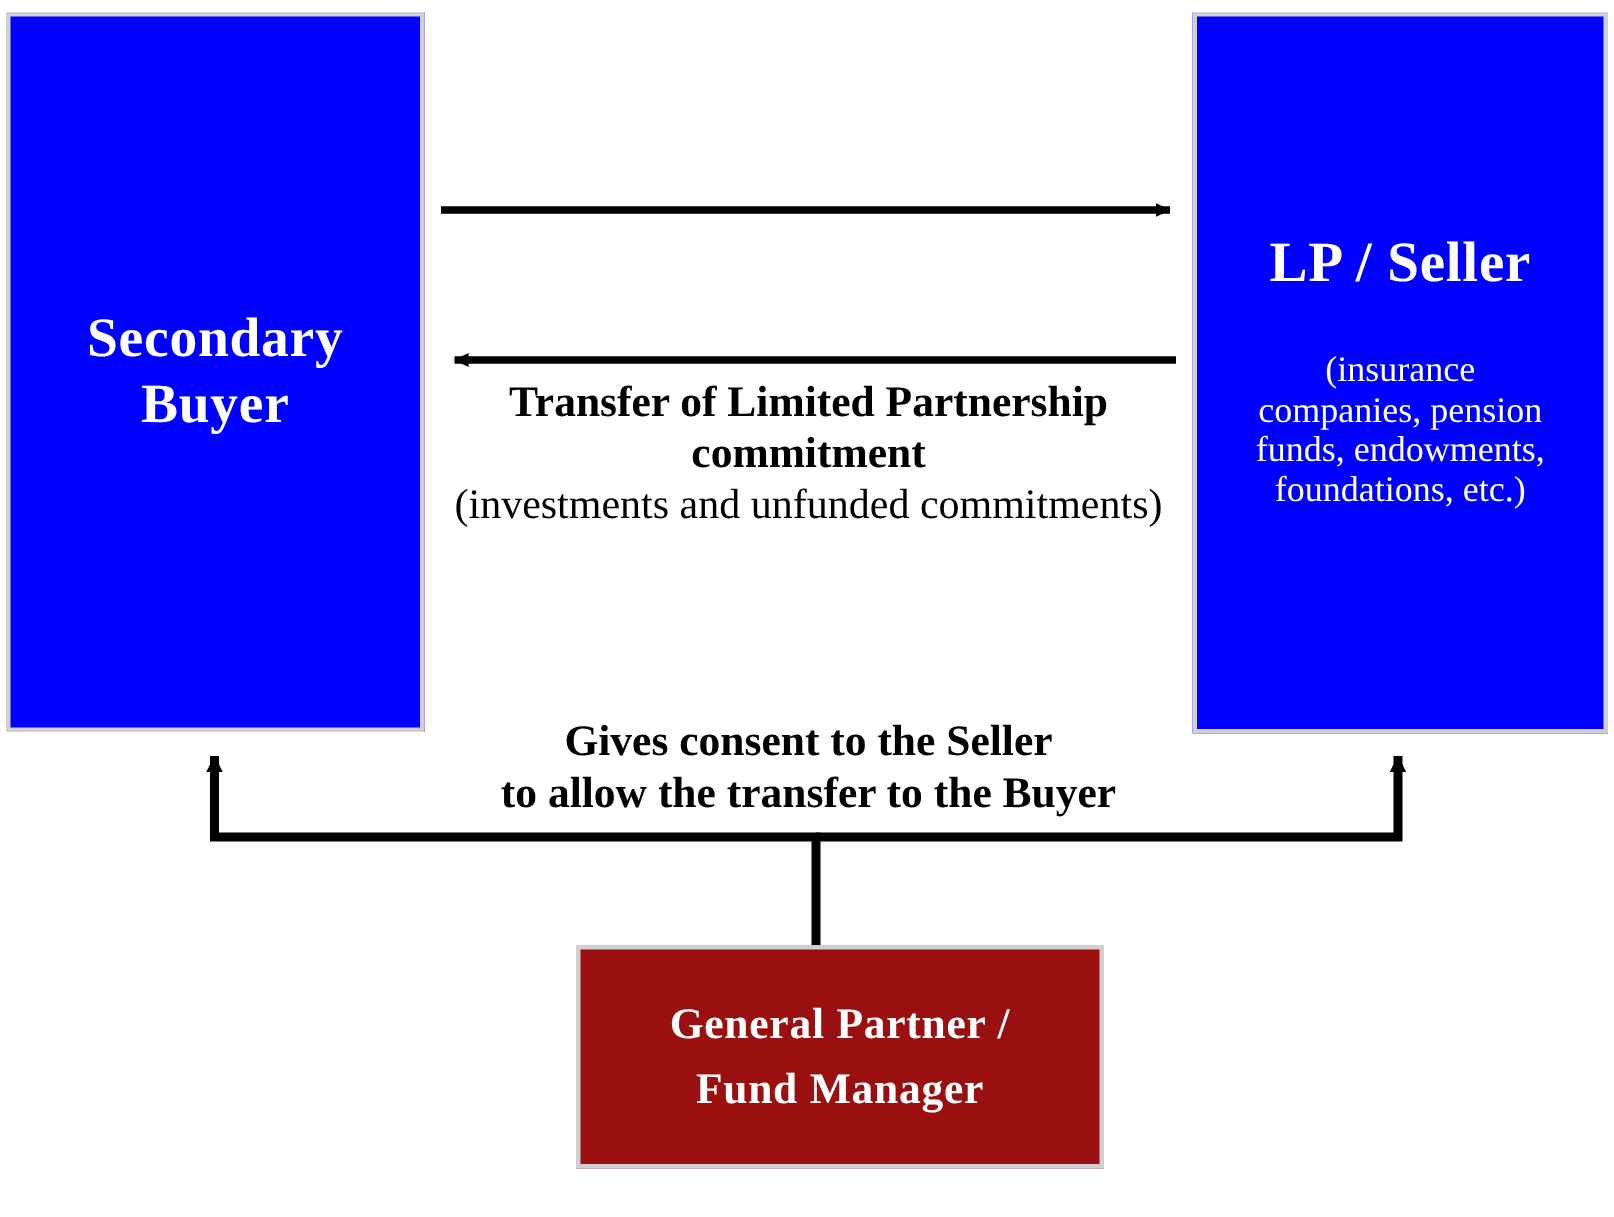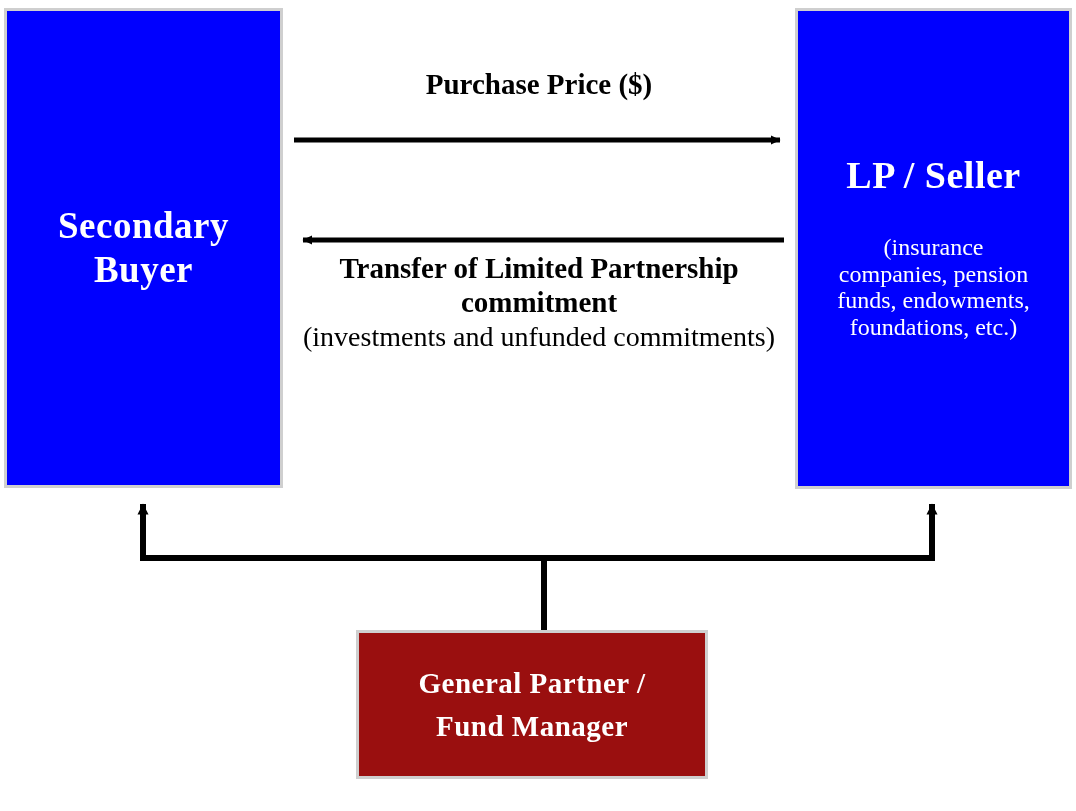--- a/index.html
+++ b/index.html
@@ -41,21 +41,21 @@
     height: 480px;
   }
   #node-seller {
     left: 795px;
     top: 8px;
     width: 277px;
     height: 481px;
     gap: 36px;
   }
   #node-gp {
-    left: 356px;
+    left: 384px;
     top: 630px;
     width: 352px;
     height: 149px;
   }
 
   .node-title {
     font-weight: bold;
     font-size: 37px;
     letter-spacing: 0.5px;
     white-space: pre-line;
@@ -166,24 +166,25 @@
 companies, pension
 funds, endowments,
 foundations, etc.)</div>
   </div>
 
   <div id="node-gp" class="node node-red">
     <div class="node-title">General Partner /
 Fund Manager</div>
   </div>
 
-  <div id="label-purchase" class="edge-label">
-    <span class="lbl-main">Purchase Price ($)</span>
-  </div>
 
   <div id="label-transfer" class="edge-label">
     <span class="lbl-main">Transfer of Limited Partnership
 commitment</span>
     <span class="lbl-sub">(investments and unfunded commitments)</span>
   </div>
 
+  <div id="label-consent" class="edge-label">
+    <span class="lbl-main">Gives consent to the Seller
+to allow the transfer to the Buyer</span>
+  </div>
 
 </div>
 
 </body></html>

